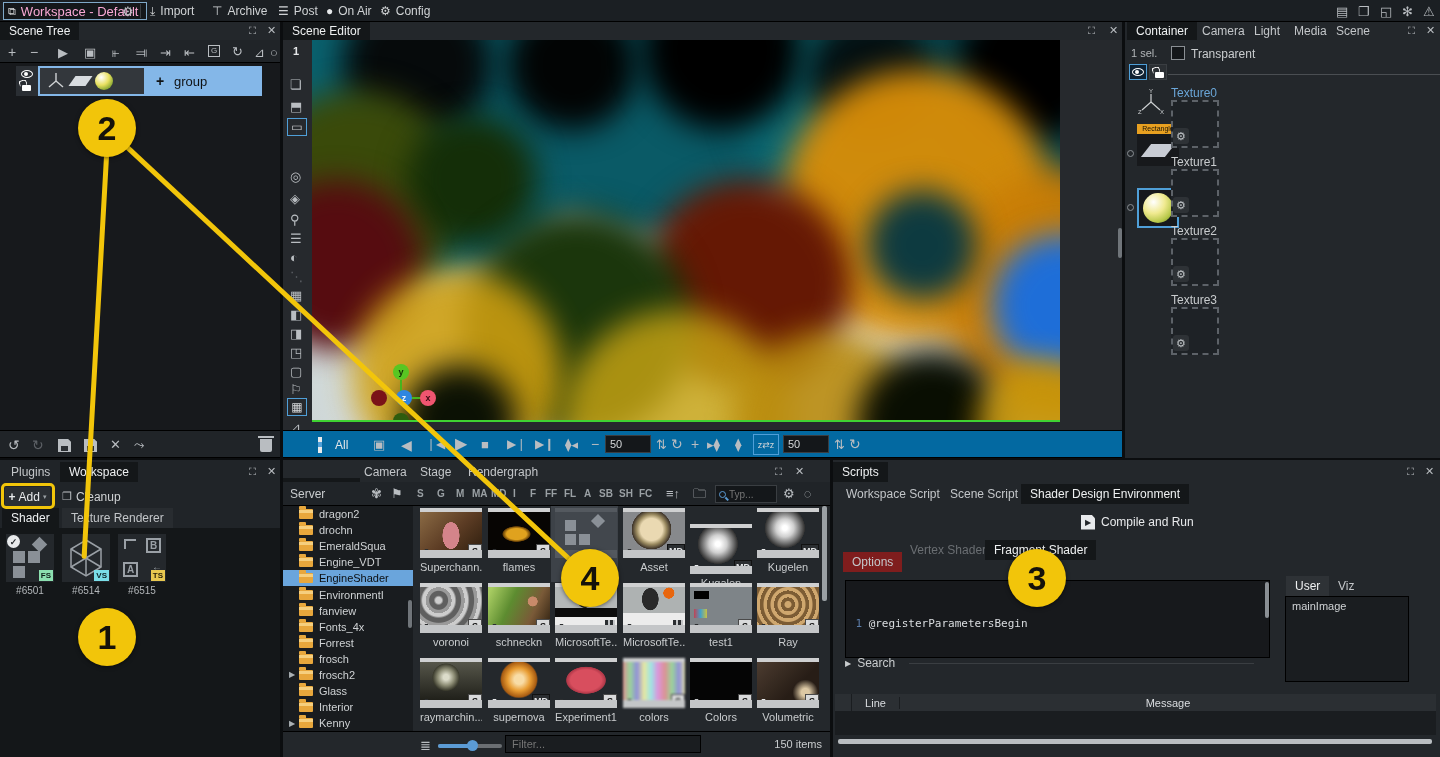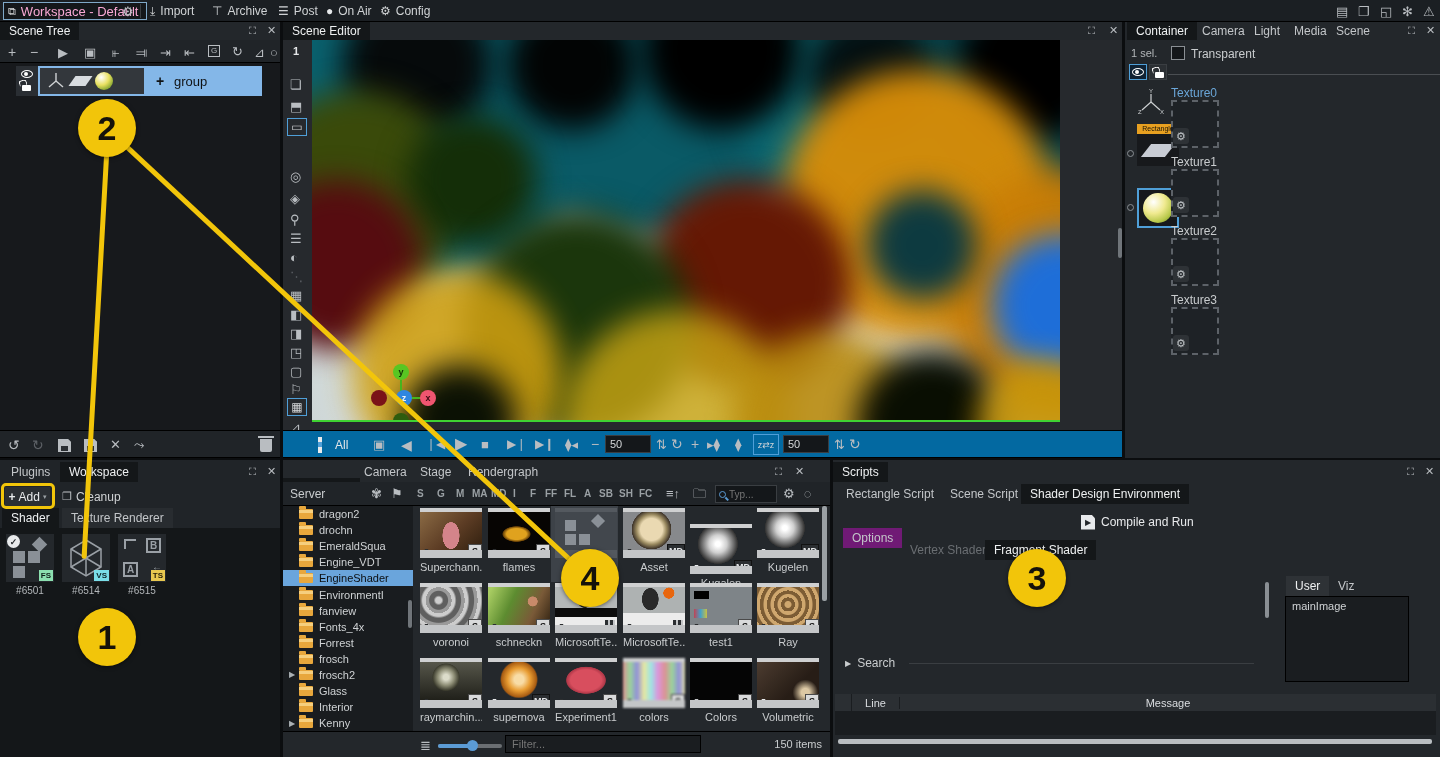--- a/index.html
+++ b/index.html
@@ -620,42 +620,49 @@
   </div>
 </div>
 
 <div class="panel" style="left:833px;top:460px;width:607px;height:314px;background:#23272b">
   <div class="tab active" style="left:0;top:2px">
       <span>Scripts</span>
     </div>
   <span class="ico" style="left:574px;top:7px;font-size:10px">⛶</span>
   <span class="ico" style="left:592px;top:6px;font-size:11px">✕</span>
   <div class="tab" style="left:4px;top:24px">
-      <span>Rectangle Script</span>
+      <span>Workspace Script</span>
     </div>
   <div class="tab" style="left:108px;top:24px">
       <span>Scene Script</span>
     </div>
   <div class="tab active" style="left:188px;top:24px">
       <span>Shader Design Environment</span>
     </div>
   <div class="t" style="left:248px;top:52px;height:20px;display:flex;align-items:center;gap:6px;color:#e8eaec">
     <span style="width:14px;height:15px;background:#e8eaec;color:#23272b;font-size:8px;display:flex;align-items:center;justify-content:center;clip-path:polygon(0 0,75% 0,100% 25%,100% 100%,0 100%)">▶</span>
     <span>Compile and Run</span>
   </div>
-  <div class="tab" style="left:10px;top:68px;background:#701a75">
+  <div class="tab" style="left:10px;top:92px;background:#7f1d1d">
       <span>Options</span>
     </div>
   <div class="tab" style="left:68px;top:80px;color:#6a6e72">
       <span>Vertex Shader</span>
     </div>
   <div class="tab active" style="left:152px;top:80px">
       <span>Fragment Shader</span>
     </div>
 
+  <div class="t code" style="left:12px;top:120px;width:425px;height:78px;background:#17191c;border:1px solid #000;overflow:hidden;padding:3px 0">
+    <div><span style="display:inline-block;width:16px;text-align:right;color:#5b7ca8">1</span><span class="cplain"> </span><span class="cplain">@registerParametersBegin</span><span class="cnum"></span><span class="cplain"></span><span class="cstr"></span><span class="cplain"></span></div>
+    
+    
+    
+    
+  </div>
   <span class="t" style="left:432px;top:122px;width:4px;height:36px;background:#8a8f94;border-radius:2px"></span>
   <div class="t" style="left:12px;top:196px;display:flex;align-items:center;gap:6px;color:#c9ccce">
     <span style="font-size:8px">▶</span>
       <span>Search</span>
     <span style="display:inline-block;width:345px;height:1px;background:#3a3e42;margin-left:8px"></span>
   </div>
   <div class="tab" style="left:453px;top:116px;background:#2e3236;color:#eef0f1">
       <span>User</span>
     </div>
   <div class="tab" style="left:496px;top:116px">

